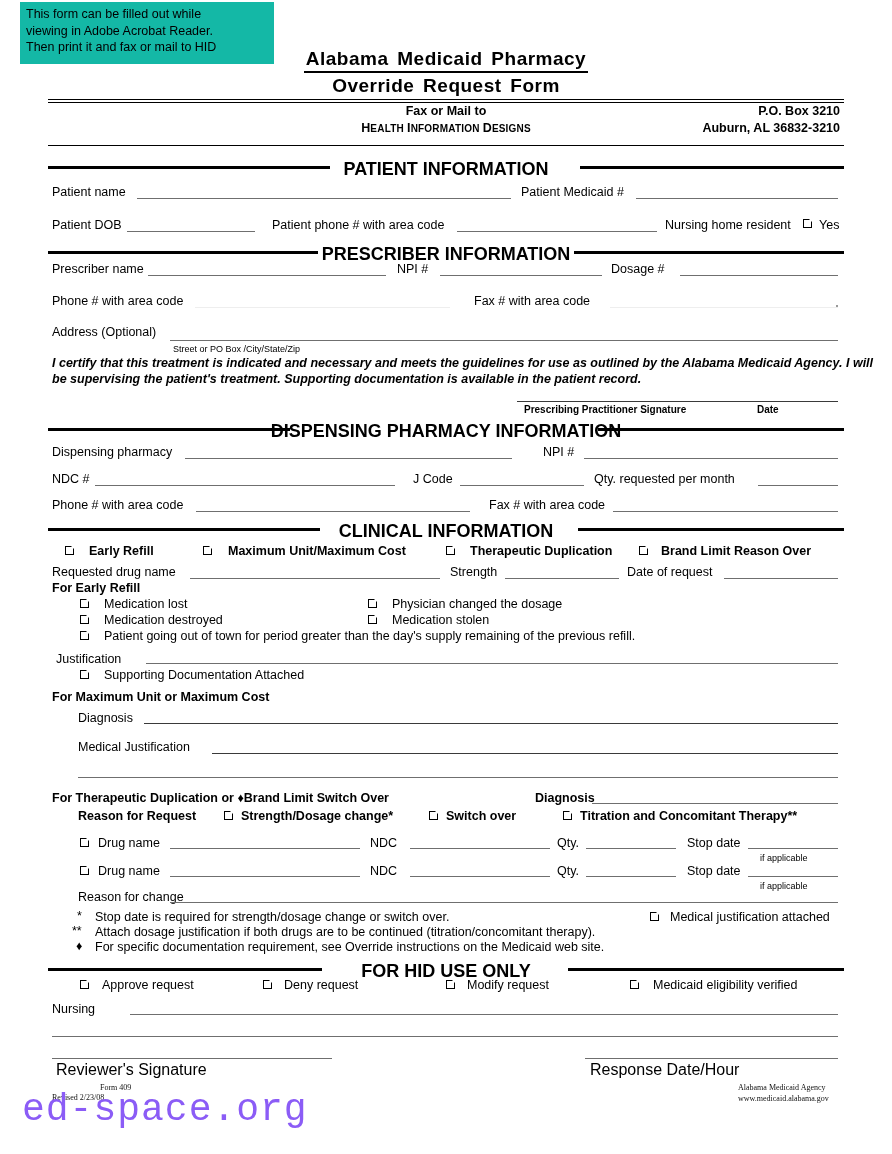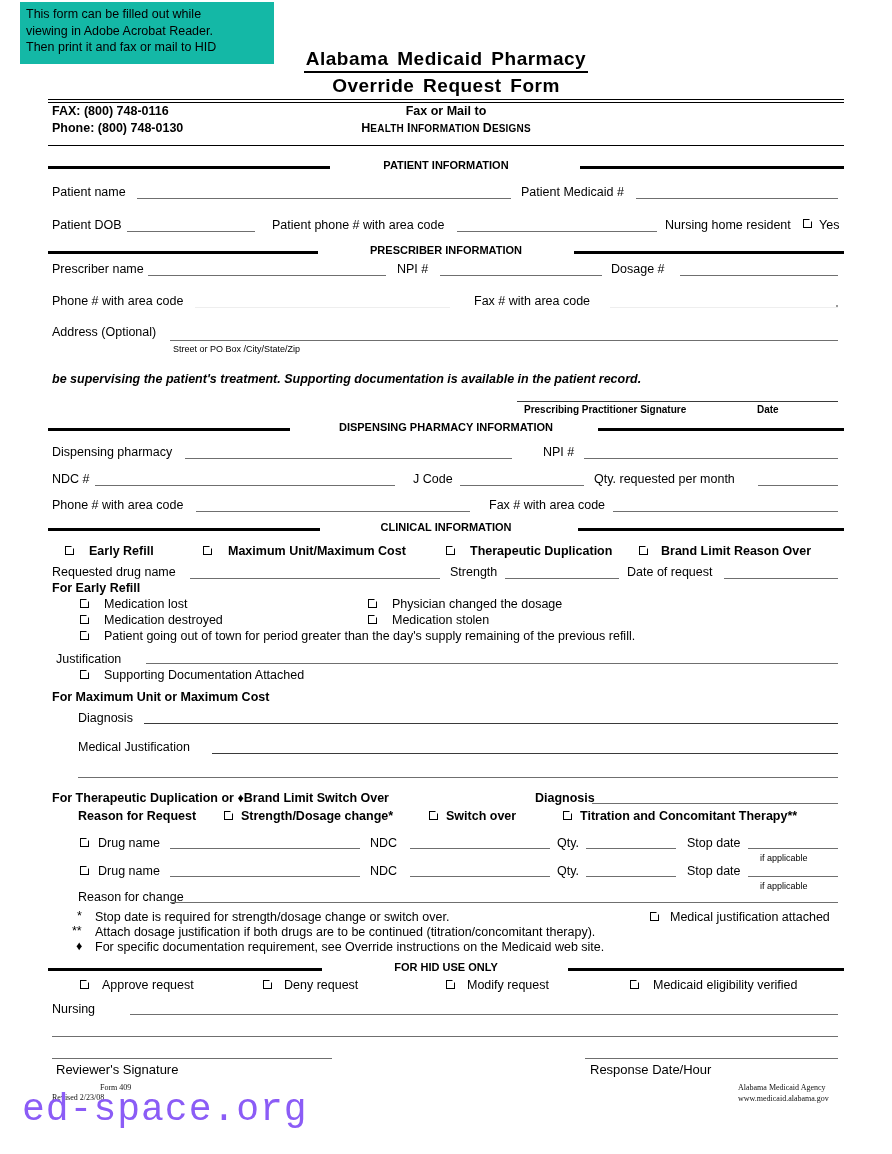--- a/index.html
+++ b/index.html
@@ -42,29 +42,29 @@
   .contact .mid .m2 .sc{font-size:12.5px;}
   .contact .right{right:4px;top:0;text-align:right;font-weight:bold;}
 
   
   .sec{position:absolute;left:48px;width:796px;height:15px;}
   .sec .bar{position:absolute;top:7px;height:0;border-top:3px solid #000;}
   .sec .bar.l{left:0;}
   .sec .bar.r{right:0;}
   .sec .lbl{
     position:absolute;left:0;width:796px;text-align:center;top:0;
-    font-size:11px;font-weight:bold;letter-spacing:0px;
+    font-size:18px;font-weight:bold;letter-spacing:0px;
   }
 
   
   .f{position:absolute;font-size:12.5px;line-height:14px;white-space:nowrap;}
   .fb{font-weight:bold;}
   .fi{font-style:italic;font-weight:bold;}
   .tiny{font-size:9px;}
-  .sm{font-size:13px;}
+  .sm{font-size:16px;}
   .ln{position:absolute;border-top:1px solid #6f6f6f;height:0;}
   .ln.dark{border-top:1px solid #3a3a3a;}
 
   
   .cb{
     position:absolute;width:9px;height:9px;border:1.4px solid #000;
     box-sizing:border-box;background:#fff;
   }
   .cb:after{
     content:"";position:absolute;right:-1.4px;top:-1.4px;
@@ -92,27 +92,27 @@
   </div>
 
   <div class="title">
     <div><span class="l1">Alabama Medicaid Pharmacy</span></div>
     <div class="l2">Override Request Form</div>
   </div>
 
   <div class="rule" style="top:99px;"></div>
   <div class="rule" style="top:102px;"></div>
   <div class="contact">
-    <div class="col left">
-      <div>FAX: (800) 748-0116</div>
-      <div>Phone: (800) 748-0130</div>
-    </div>
     <div class="col mid">
       <div class="m1">Fax or Mail to</div>
       <div class="m2"><span class="sc">H</span>EALTH <span class="sc">I</span>NFORMATION <span class="sc">D</span>ESIGNS</div>
+    </div>
+    <div class="col right">
+      <div>P.O. Box 3210</div>
+      <div>Auburn, AL 36832-3210</div>
     </div>
   </div>
   <div class="rule" style="top:145px;"></div>
 
   <div class="sec" style="top:159px;">
     <div class="bar l" style="width:282px;"></div>
     <div class="lbl">PATIENT INFORMATION</div>
     <div class="bar r" style="width:264px;"></div>
   </div>
 
@@ -145,20 +145,21 @@
   <div class="f" style="left:52px;top:294px;">Phone # with area code</div>
   <div class="ln" style="left:195px;top:307px;width:255px;border-top-color:#eee;"></div>
   <div class="f" style="left:474px;top:294px;">Fax # with area code</div>
   <div class="ln" style="left:610px;top:307px;width:228px;border-top-color:#eee;"></div>
   <div style="position:absolute;left:836px;top:305px;width:2px;height:2px;background:#999;"></div>
 
   <div class="f" style="left:52px;top:325px;">Address  (Optional)</div>
   <div class="ln" style="left:170px;top:340px;width:668px;"></div>
   <div class="f tiny" style="left:173px;top:342px;">Street or PO Box /City/State/Zip</div>
 
+  <div class="f fi" style="left:52px;top:356px;">I certify that this treatment is indicated and necessary and meets the guidelines for use as outlined by the Alabama Medicaid Agency. I will</div>
   <div class="f fi" style="left:52px;top:372px;">be supervising the patient's treatment. Supporting documentation is available in the patient record.</div>
 
   <div class="ln dark" style="left:517px;top:401px;width:321px;"></div>
   <div class="f" style="left:524px;top:403px;font-size:10px;font-weight:bold;">Prescribing Practitioner Signature</div>
   <div class="f" style="left:757px;top:403px;font-size:10px;font-weight:bold;">Date</div>
 
   <div class="sec" style="top:421px;">
     <div class="bar l" style="width:242px;"></div>
     <div class="lbl">DISPENSING PHARMACY INFORMATION</div>
     <div class="bar r" style="width:246px;"></div>

